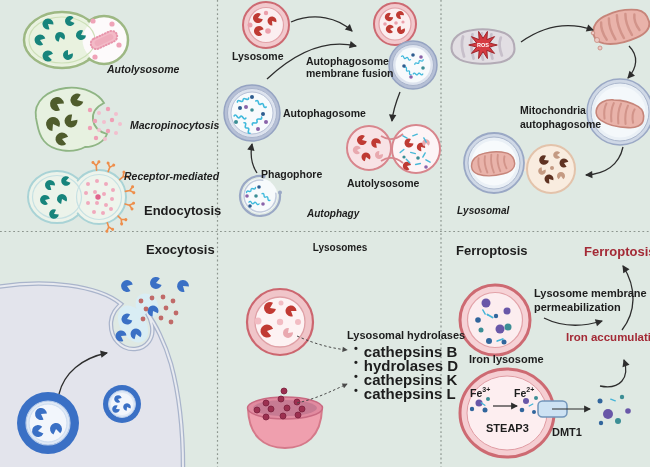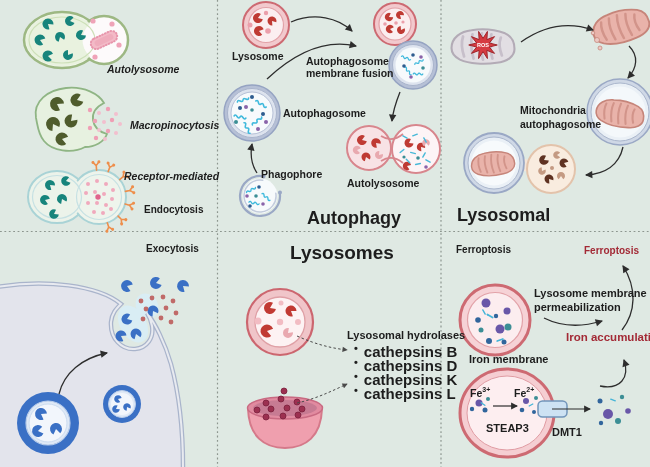--- a/index.html
+++ b/index.html
@@ -6,23 +6,23 @@
   .canvas{
     position:relative; width:650px; height:467px; overflow:hidden;
     background:#dfe9e3; font-family:"Liberation Sans",sans-serif;
   }
   svg.layer{position:absolute;left:0;top:0;}
   .lbl{
     position:absolute; font-weight:700; font-size:10.5px; color:#1d1d1d;
     white-space:nowrap; line-height:1.3; letter-spacing:0;
   }
   .italic{font-style:italic;}
-  .t13{font-size:10px;text-align:center;}
-  .t14{font-size:18px;}
-  .t15{font-size:19px;}
+  .t13{font-size:13px;text-align:center;}
+  .t14{font-size:10px;font-style:italic;}
+  .t15{font-size:10px;}
   .red{color:#a32a36;}
   .center{text-align:center;}
   sup{font-size:7px; font-weight:700;}
   .ros{
     position:absolute; font-weight:700; font-size:5.5px; color:#ffffff;
     width:24px; text-align:center;
   }
   .cath-row{display:flex; gap:6px; align-items:flex-start; height:14px;}
   .cath-row .bullet{font-size:11px; line-height:13px;}
   .cath-row .ctext{font-size:15px; font-weight:700;}
@@ -555,38 +555,38 @@
 
 <div class="lbl t15 center" style="left:290px;top:241px;width:100px">Lysosomes</div>
 <div class="lbl t11" style="left:347px;top:328px">Lysosomal hydrolases</div>
 <div class="lbl" style="left:354px;top:342px">
   <div class="cath-row">
         <span class="bullet">•</span>
         <span class="ctext">cathepsins B</span>
       </div>
   <div class="cath-row">
         <span class="bullet">•</span>
-        <span class="ctext">cathepsins D</span>
+        <span class="ctext">hydrolases D</span>
       </div>
   <div class="cath-row">
         <span class="bullet">•</span>
         <span class="ctext">cathepsins K</span>
       </div>
   <div class="cath-row">
         <span class="bullet">•</span>
         <span class="ctext">cathepsins L</span>
       </div>
 </div>
 
 <div class="lbl t13" style="left:456px;top:243px">Ferroptosis</div>
 <div class="lbl t13 red" style="left:584px;top:244px">Ferroptosis</div>
 <div class="lbl t11" style="left:534px;top:286px;line-height:14px">
   <div>Lysosome membrane</div>
   <div>permeabilization</div>
 </div>
 <div class="lbl t115 red" style="left:566px;top:330px">Iron accumulation</div>
-<div class="lbl t11" style="left:469px;top:352px">Iron membrane</div>
+<div class="lbl t11" style="left:469px;top:352px">Iron lysosome</div>
 <div class="lbl" style="left:470px;top:385px"><span>Fe</span><sup>3+</sup></div>
 <div class="lbl" style="left:514px;top:385px"><span>Fe</span><sup>2+</sup></div>
 <div class="lbl t11" style="left:486px;top:421px">STEAP3</div>
 <div class="lbl t11" style="left:552px;top:425px">DMT1</div>
 
 </div>
 
 </body></html>

